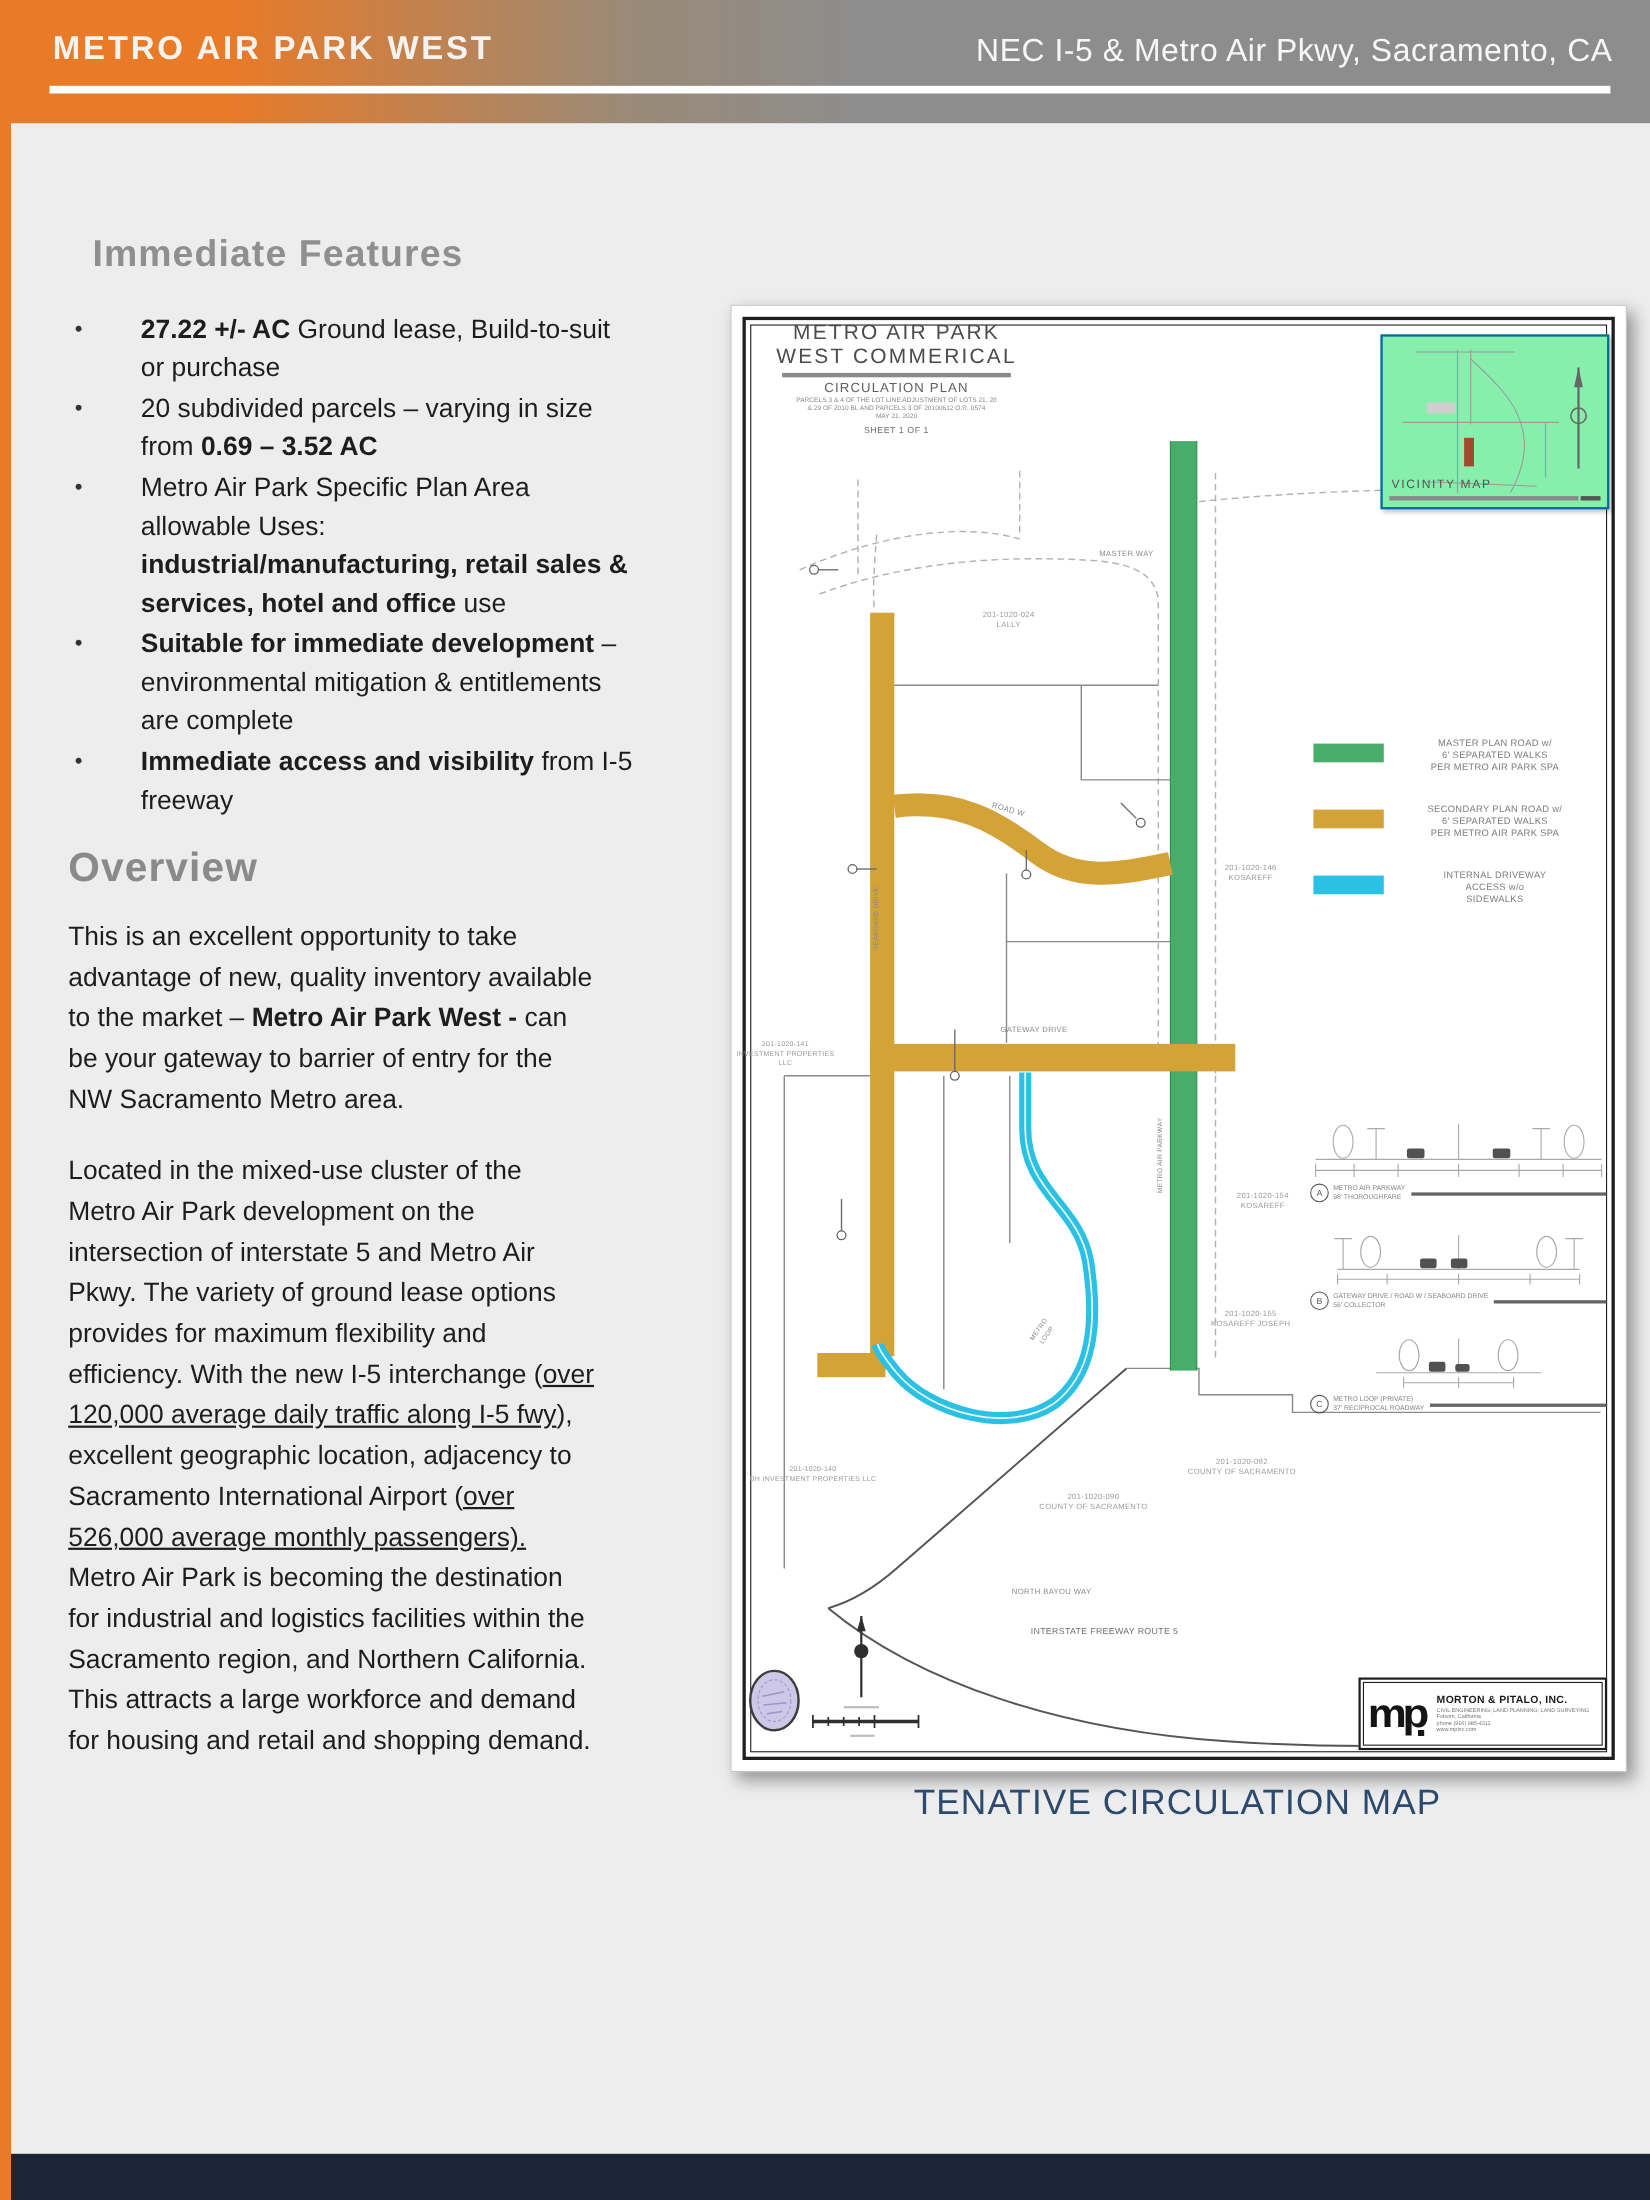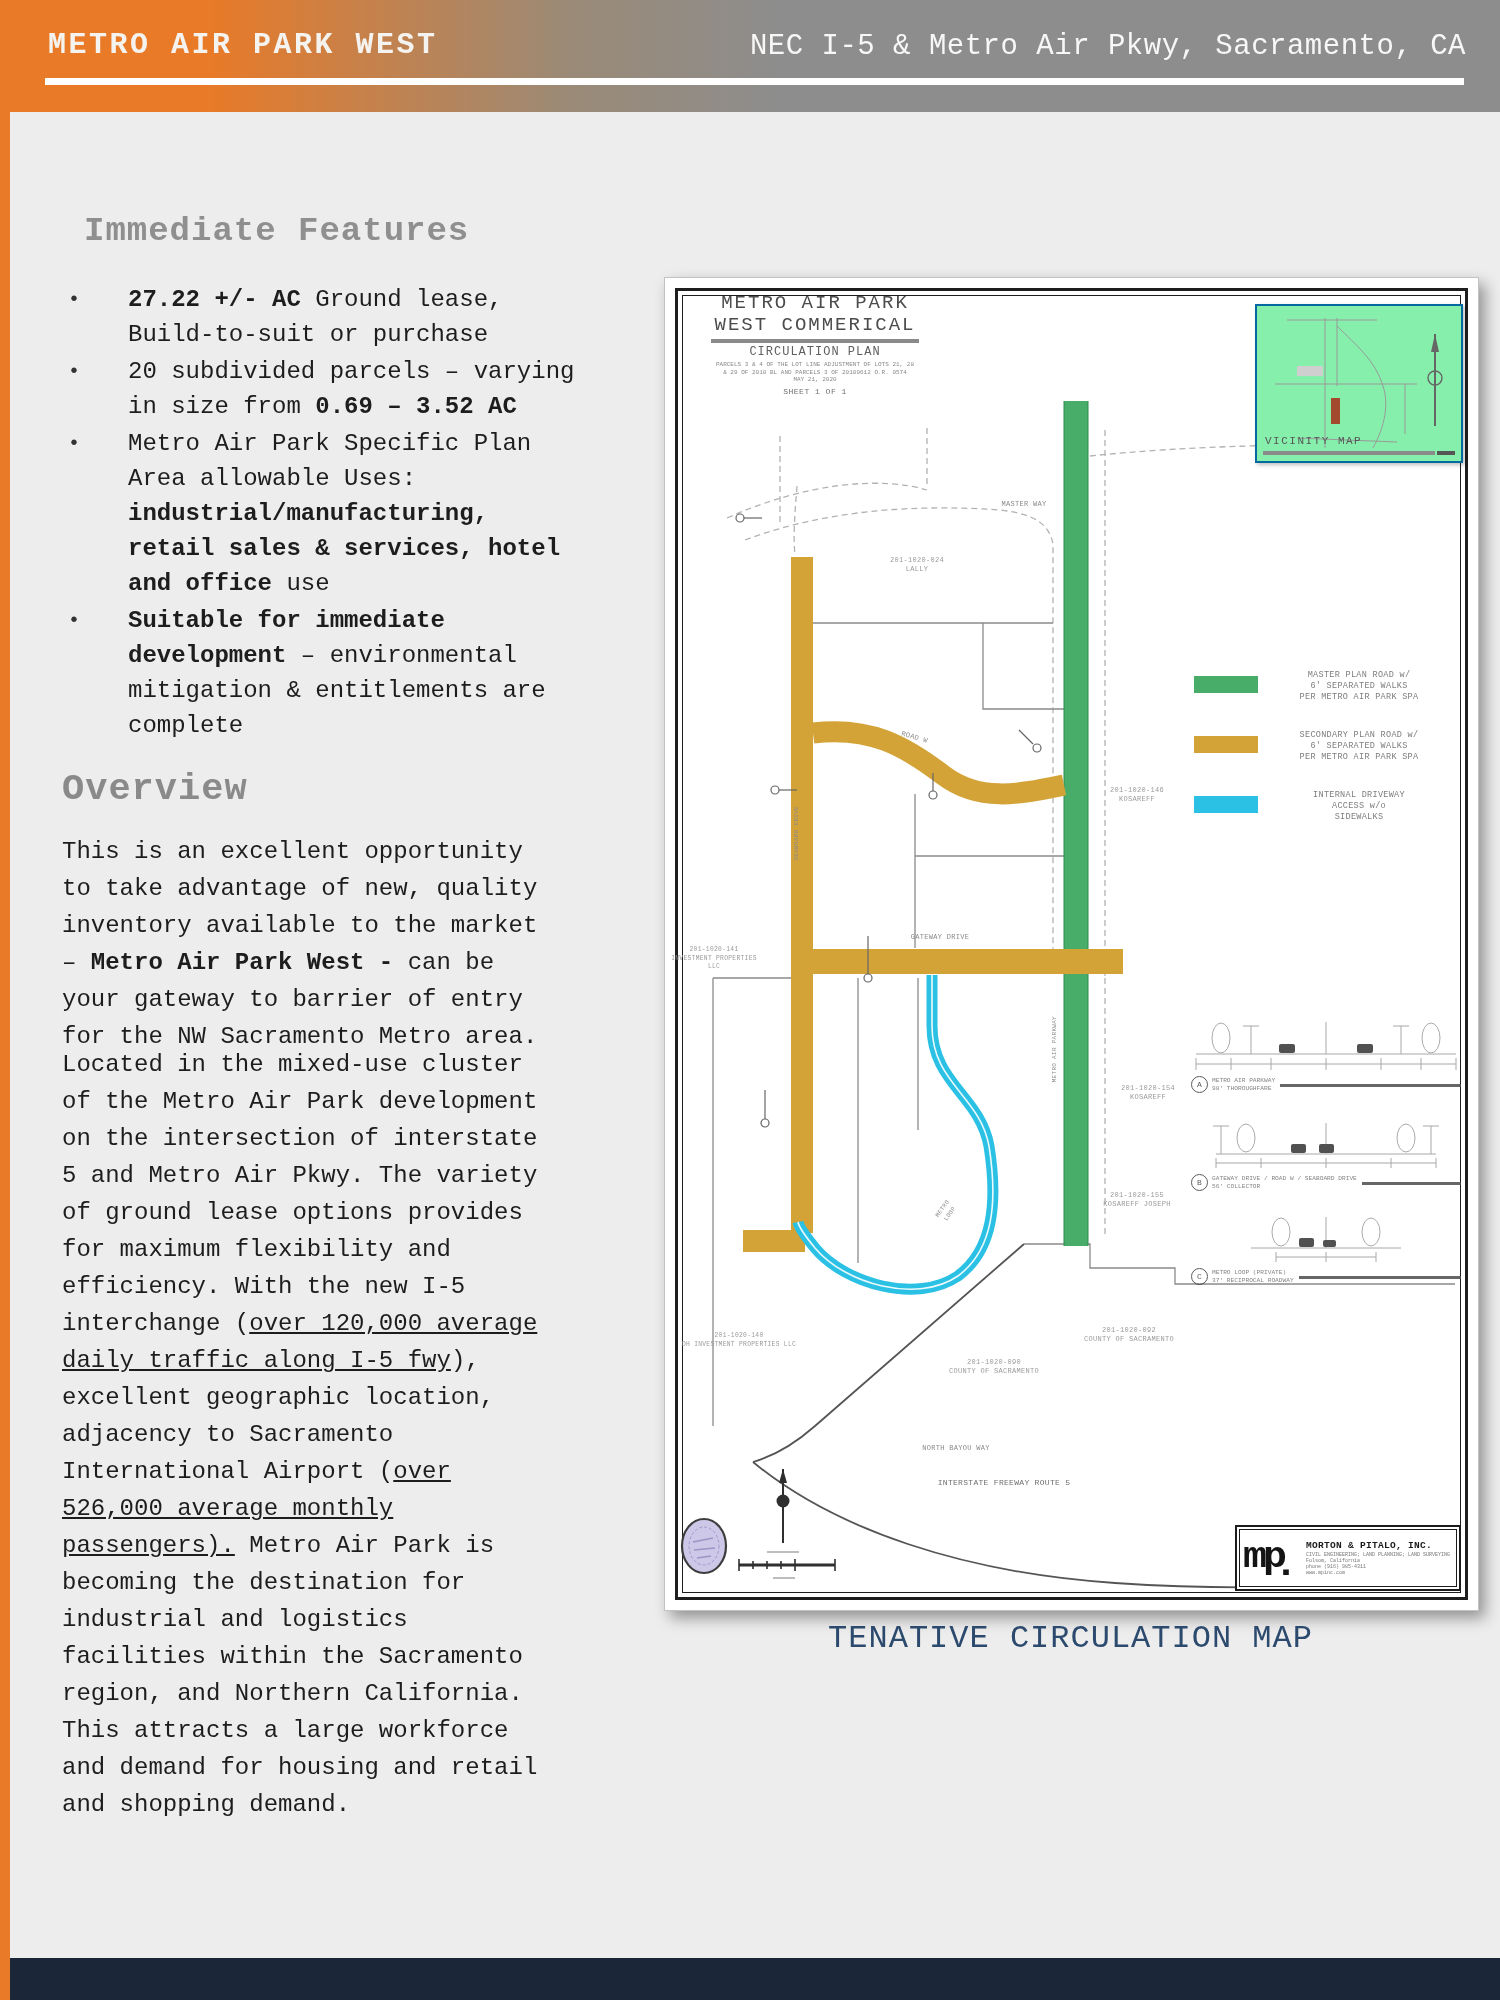--- a/index.html
+++ b/index.html
@@ -1,18 +1,18 @@
 <!DOCTYPE html>
 <html><head>
 <meta charset="utf-8">
 <title>Metro Air Park West Flyer</title>
 <style>
   html,body{margin:0;padding:0;background:#d8d8d8;}
   .page{position:relative;width:1500px;height:2000px;background:#EDEDED;overflow:hidden;
-        font-family:Liberation Mono, monospace;color:#1d1d1d;}
+        font-family:Liberation Sans, sans-serif;color:#1d1d1d;}
   
   .header{position:absolute;left:0;top:0;width:1500px;height:112px;
           background:linear-gradient(90deg,#E87A28 0%,#E87A28 14%,#9a8a77 38%,#8D8D8D 52%,#8D8D8D 100%);}
   .header-title{position:absolute;left:48px;top:28px;font-size:30px;font-weight:bold;
                 letter-spacing:2.5px;color:#f5f3ef;}
   .header-loc{position:absolute;right:34px;top:30px;font-size:29px;color:#f7f7f7;letter-spacing:0.5px;}
   .header-rule{position:absolute;left:45px;right:36px;top:78px;height:7px;background:#ffffff;}
   
   .left-strip{position:absolute;left:0;top:0;width:10px;height:2000px;background:#E87A28;z-index:30;}
   .bottom-bar{position:absolute;left:0;top:1958px;width:1500px;height:42px;background:#1B2638;z-index:20;}
@@ -97,20 +97,21 @@
   <div class="left-strip"></div>
   <div class="bottom-bar"></div>
 
   <div class="features-heading">Immediate Features</div>
   <ul class="features-list">
       <li><span style="font-weight: bold;">27.22 +/- AC</span><span> Ground lease, Build-to-suit or purchase</span></li>
       <li><span>20 subdivided parcels – varying in size from </span><span style="font-weight: bold;">0.69 – 3.52 AC</span></li>
       <li><span>Metro Air Park Specific Plan Area allowable Uses:
 </span><span style="font-weight: bold;">industrial/manufacturing, retail sales &amp; services, hotel and office</span><span> use</span></li>
       <li><span style="font-weight: bold;">Suitable for immediate development</span><span> – environmental mitigation &amp; entitlements are complete</span></li>
+      <li><span style="font-weight: bold;">Immediate access and visibility</span><span> from I-5 freeway</span></li>
     </ul>
 
   <div class="overview-heading">Overview</div>
   <p class="para para1"><span>This is an excellent opportunity to take advantage of new, quality inventory available to the market – </span><span style="font-weight: bold;">Metro Air Park West -</span><span> can be your gateway to barrier of entry for the NW Sacramento Metro area.</span></p>
   <p class="para para2"><span>Located in the mixed-use cluster of the Metro Air Park development on the intersection of interstate 5 and Metro Air Pkwy. The variety of ground lease options provides for maximum flexibility and efficiency. With the new I-5 interchange (</span><span style="text-decoration: underline;">over 120,000 average daily traffic along I-5 fwy</span><span>), excellent geographic location, adjacency to Sacramento International Airport (</span><span style="text-decoration: underline;">over 526,000 average monthly passengers).</span><span> Metro Air Park is becoming the destination for industrial and logistics facilities within the Sacramento region, and Northern California. This attracts a large workforce and demand for housing and retail and shopping demand.</span></p>
 
   <div class="map-sheet">
 
     <svg class="plan-svg" viewBox="0 0 813 1332">
 

